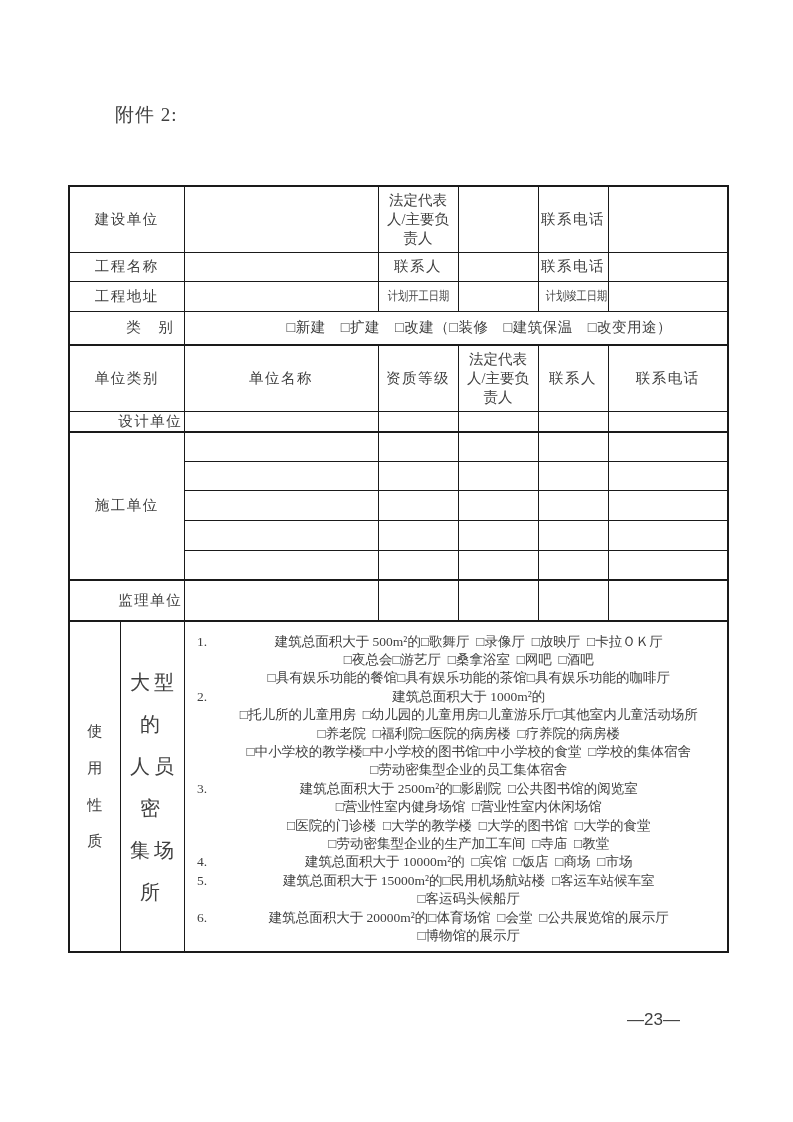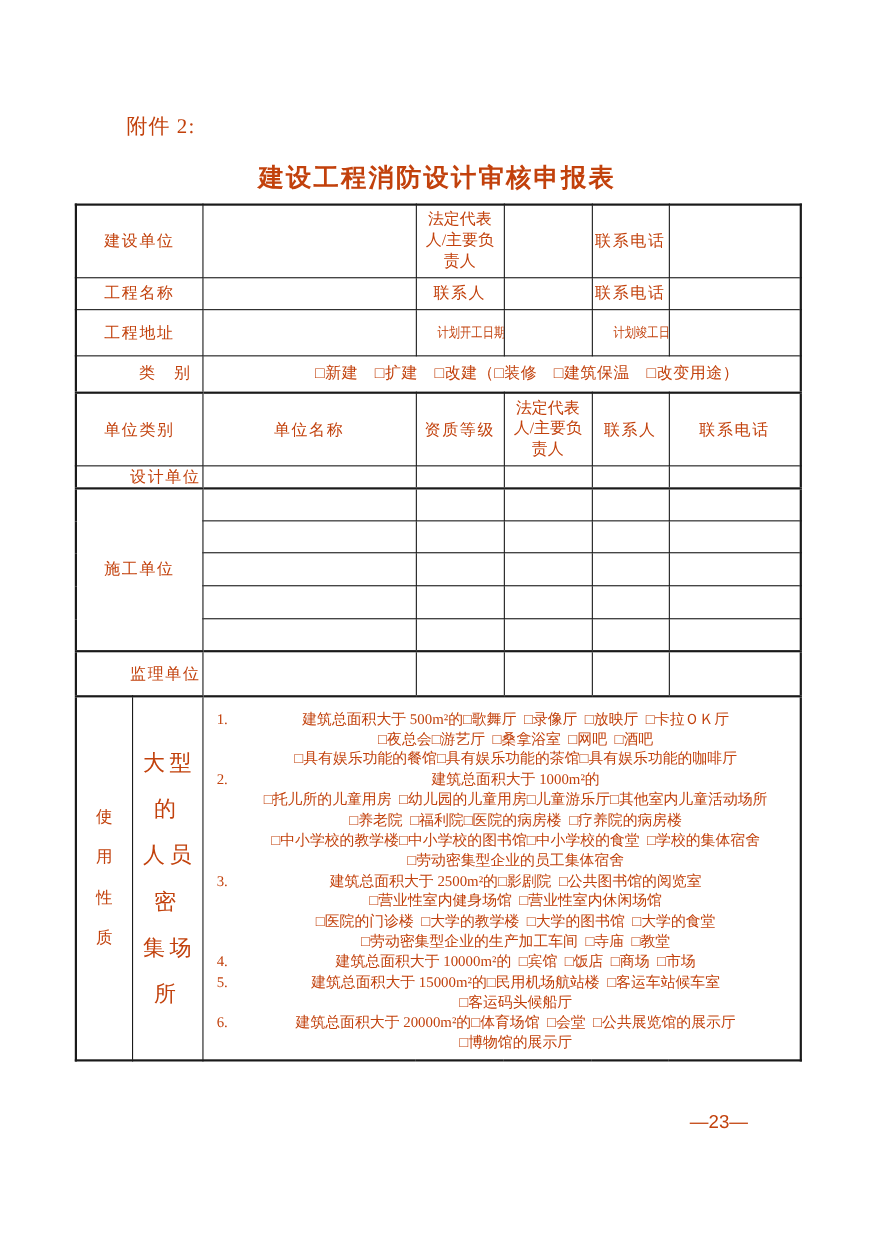--- a/index.html
+++ b/index.html
@@ -3,21 +3,21 @@
 <meta charset="utf-8">
 <style>
   * { margin: 0; padding: 0; box-sizing: border-box; }
   html, body { background: #ffffff; }
   .page {
     position: relative;
     width: 793px;
     height: 1122px;
     background: #ffffff;
     font-family: "Liberation Serif", "DejaVu Serif", serif;
-    color: #c2410c;
+    color: #404040;
     overflow: hidden;
   }
   .attachment {
     position: absolute;
     left: 115px;
     top: 102px;
     font-size: 19px;
     letter-spacing: 1px;
   }
   .doc-title {
@@ -57,21 +57,21 @@
     padding: 4px 2px;
   }
   .date-lbl {
     display: inline-block;
     font-size: 12.5px;
     white-space: nowrap;
     transform: scaleX(0.82);
     transform-origin: center;
     letter-spacing: 0;
   }
-  td.nopad { padding: 12px; }
+  td.nopad { padding: 0; }
   .options-cell {
     text-align: center;
     white-space: pre;
     font-size: 14.5px;
     letter-spacing: 0.5px;
   }
   .usage-label-cell { vertical-align: middle; }
   .vlabel {
     display: inline-block;
     width: 16px;
@@ -113,21 +113,20 @@
     font-family: "Liberation Sans", "DejaVu Sans", sans-serif;
   }
 </style>
 </head>
 <body>
 
 <div class="page">
 
   <div class="attachment">附件 2:</div>
 
-  <div class="doc-title">建设工程消防设计审核申报表</div>
 
   <table class="form">
     <colgroup>
       <col style="width:51px">
         <col style="width:64px">
         <col style="width:194px">
       <col style="width:80px">
         <col style="width:80px">
         <col style="width:70px">
         <col style="width:120px">

